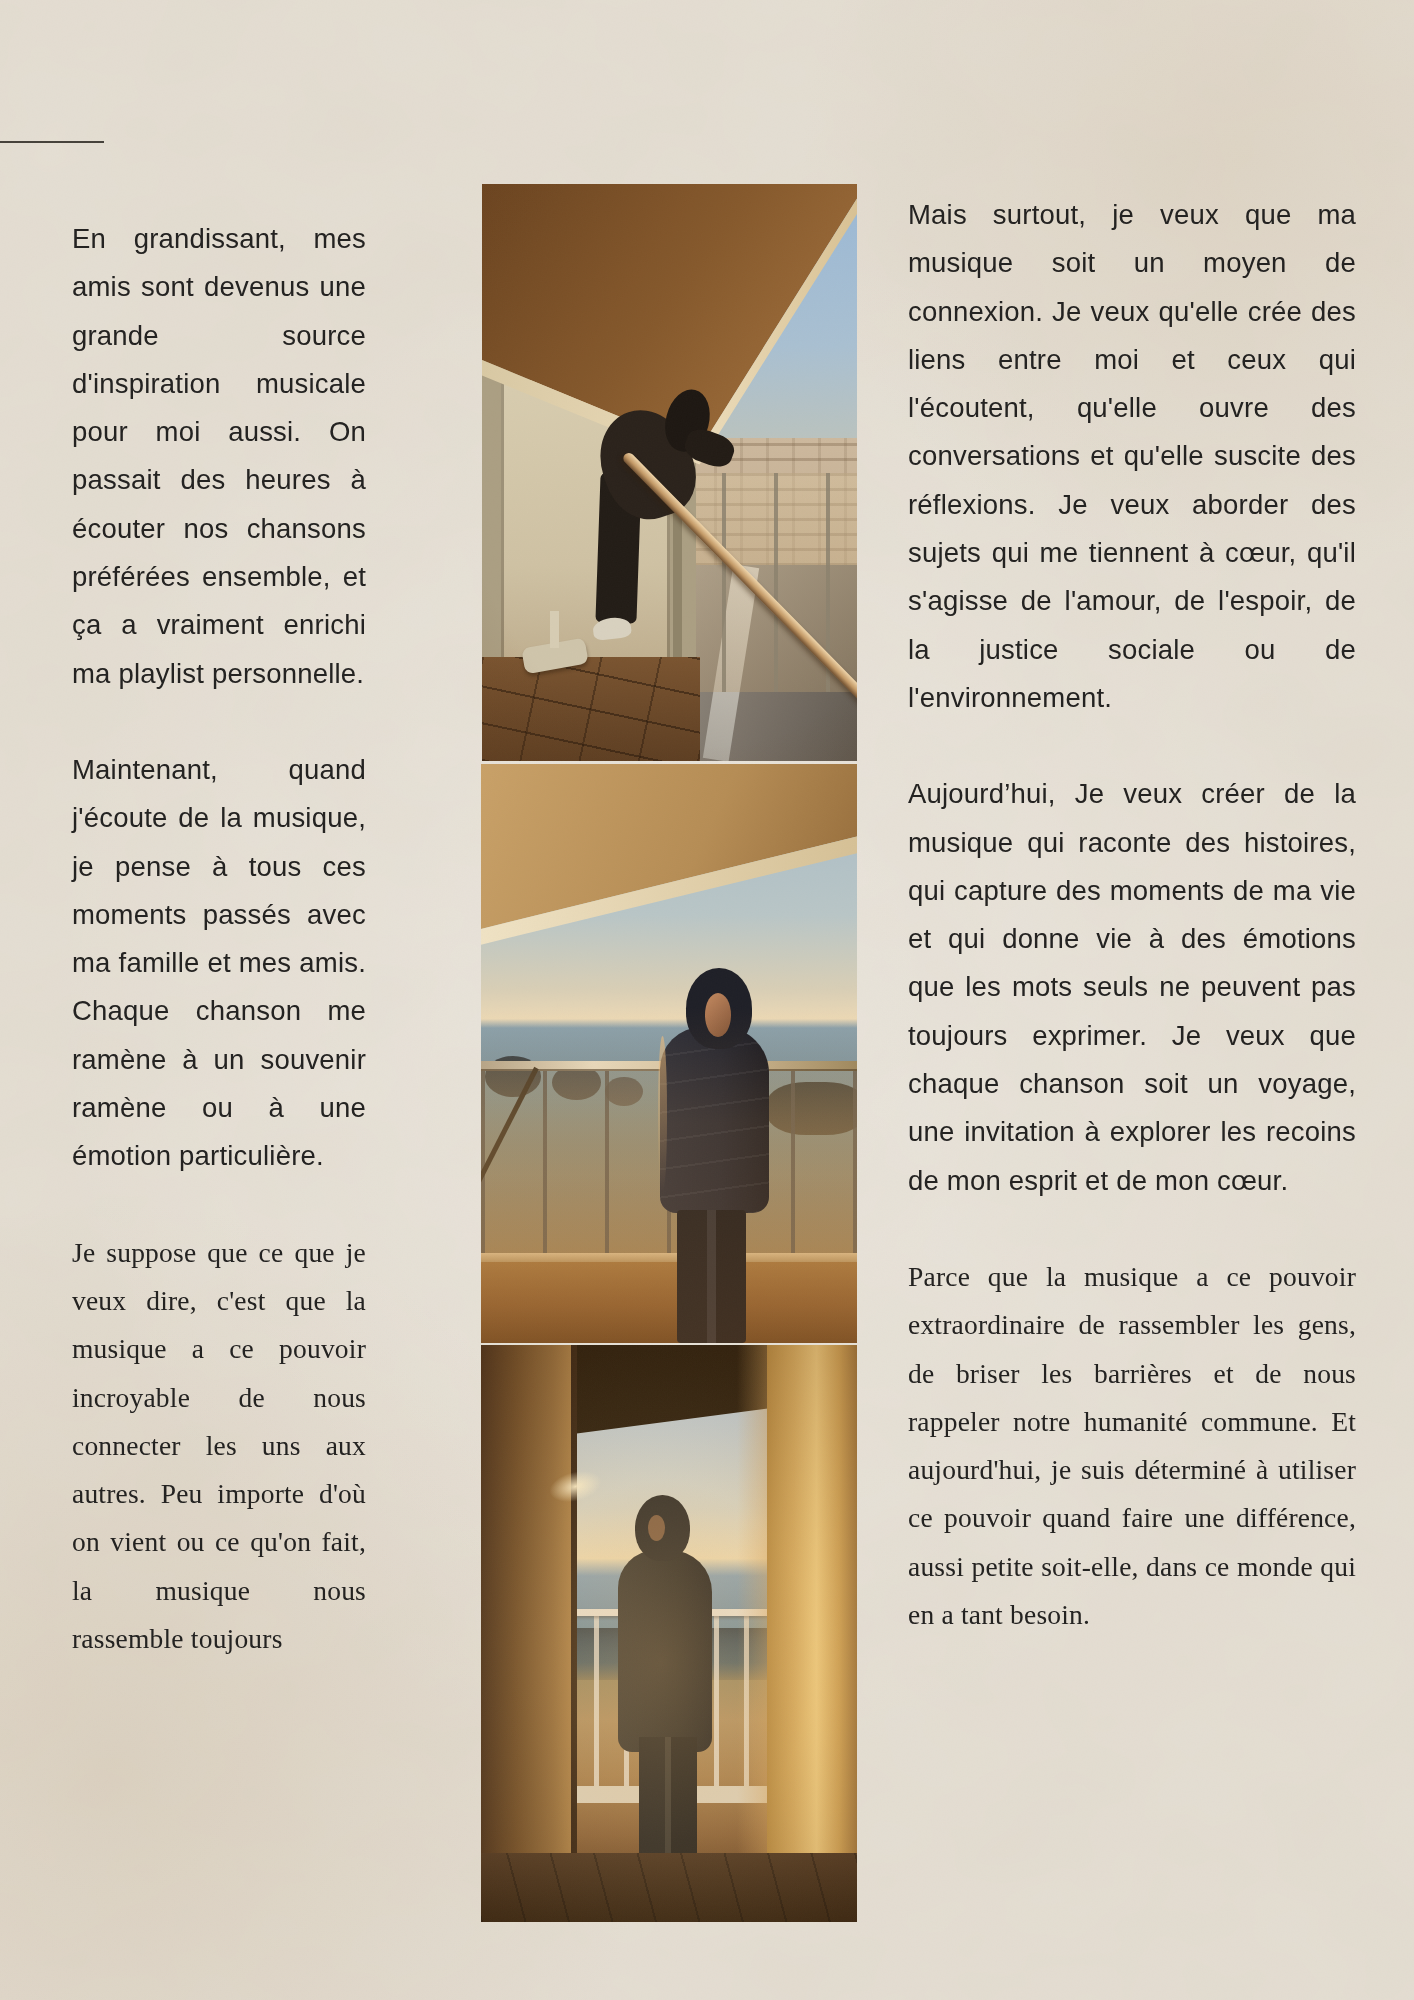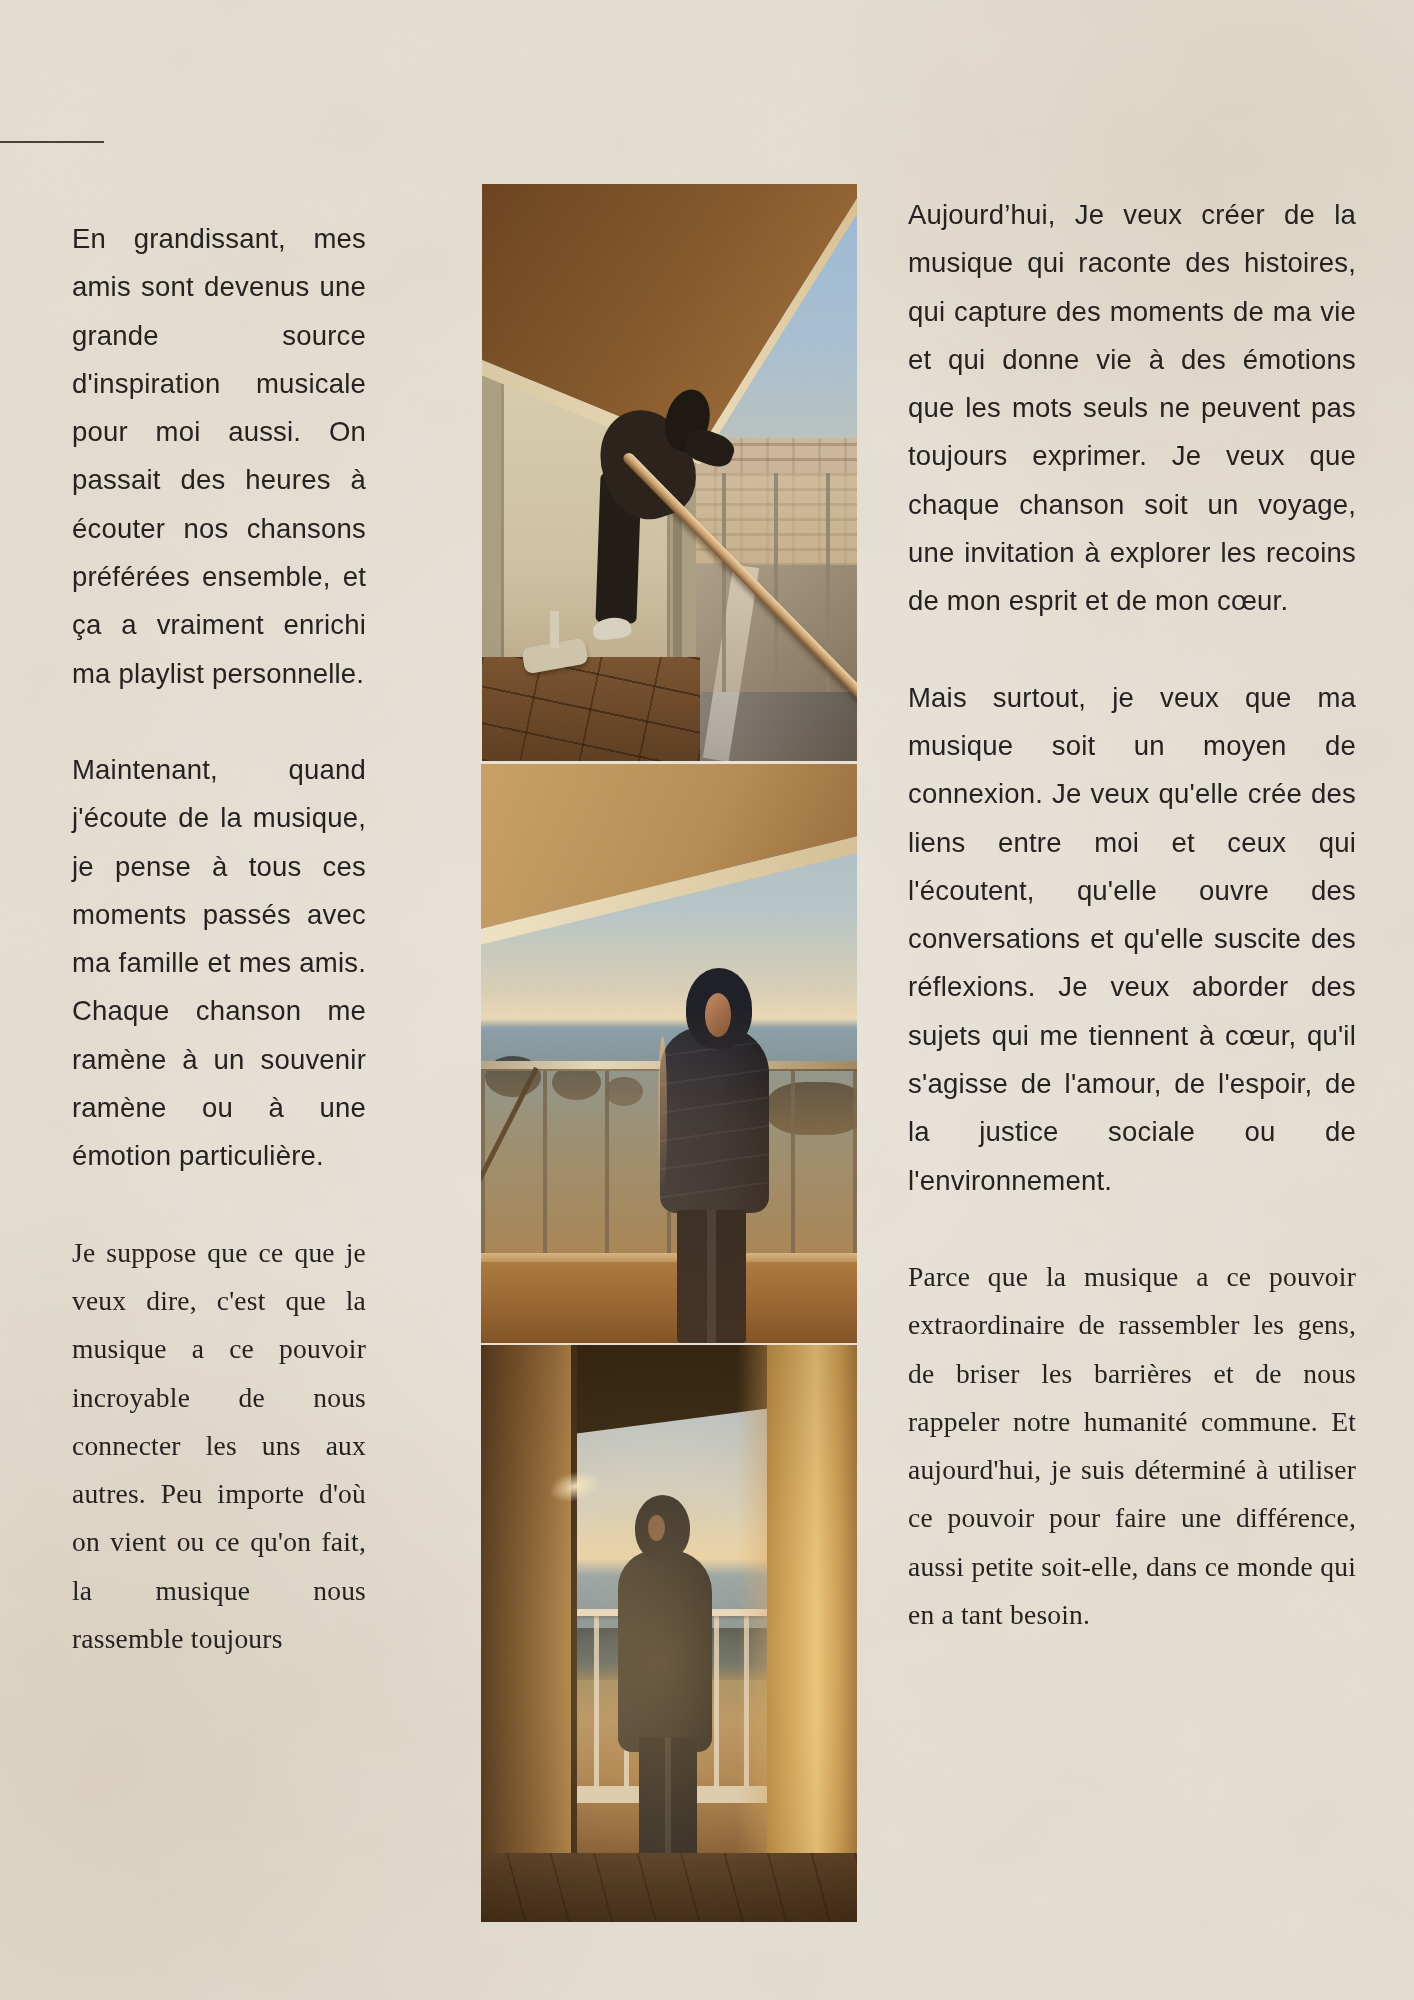--- a/index.html
+++ b/index.html
@@ -193,23 +193,23 @@
     <div class="L p3-ceiling"></div>
     <div class="L p3-wall"></div>
     <div class="L p3-glow"></div>
     <div class="L p3-curtain"></div>
     <div class="L p3-flare"></div>
     <div class="L p3-floor"></div>
     <div class="L p3-haze"></div>
   </figure>
 
   <div class="col col-right">
+    <p>Mais surtout, je veux que ma musique soit un moyen de connexion. Je veux qu'elle crée des liens entre moi et ceux qui l'écoutent, qu'elle ouvre des conversations et qu'elle suscite des réflexions. Je veux aborder des sujets qui me tiennent à cœur, qu'il s'agisse de l'amour, de l'espoir, de la justice sociale ou de l'environnement.</p>
     <p>Aujourd’hui, Je veux créer de la musique qui raconte des histoires, qui capture des moments de ma vie et qui donne vie à des émotions que les mots seuls ne peuvent pas toujours exprimer. Je veux que chaque chanson soit un voyage, une invitation à explorer les recoins de mon esprit et de mon cœur.</p>
-    <p>Mais surtout, je veux que ma musique soit un moyen de connexion. Je veux qu'elle crée des liens entre moi et ceux qui l'écoutent, qu'elle ouvre des conversations et qu'elle suscite des réflexions. Je veux aborder des sujets qui me tiennent à cœur, qu'il s'agisse de l'amour, de l'espoir, de la justice sociale ou de l'environnement.</p>
-    <p>Parce que la musique a ce pouvoir extraordinaire de rassembler les gens, de briser les barrières et de nous rappeler notre humanité commune. Et aujourd'hui, je suis déterminé à utiliser ce pouvoir pour faire une différence, aussi petite soit-elle, dans ce monde qui en a tant besoin.</p>
+    <p>Parce que la musique a ce pouvoir extraordinaire de rassembler les gens, de briser les barrières et de nous rappeler notre humanité commune. Et aujourd'hui, je suis déterminé à utiliser ce pouvoir quand faire une différence, aussi petite soit-elle, dans ce monde qui en a tant besoin.</p>
   </div>
 
   <svg class="grain-svg" width="1414" height="2000" xmlns="http://www.w3.org/2000/svg">
     <filter id="grain">
         <feTurbulence type="fractalNoise" baseFrequency="0.8" numOctaves="2" seed="4"></feTurbulence>
       <feColorMatrix type="matrix" values="0 0 0 0 0.40  0 0 0 0 0.34  0 0 0 0 0.27  0 0 0 0.07 0"></feColorMatrix>
       </filter>
     <rect width="1414" height="2000" filter="url(#grain)"></rect>
   </svg>
 

